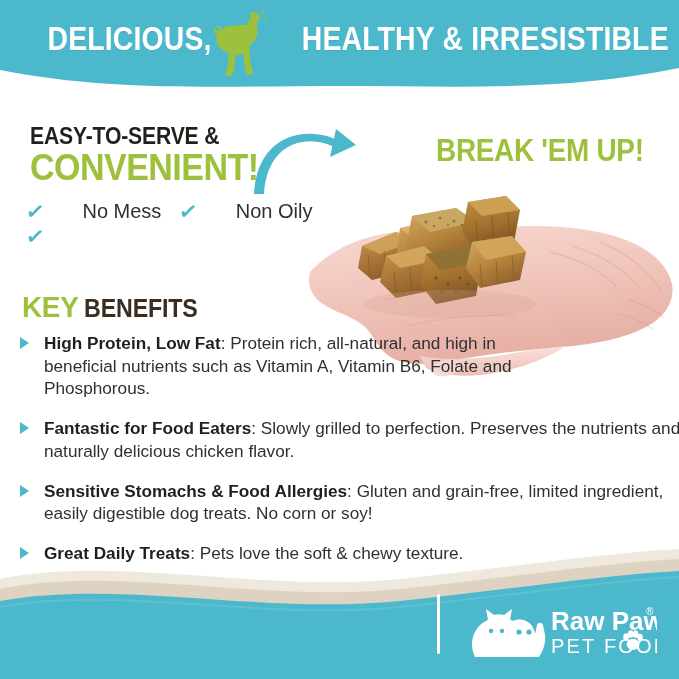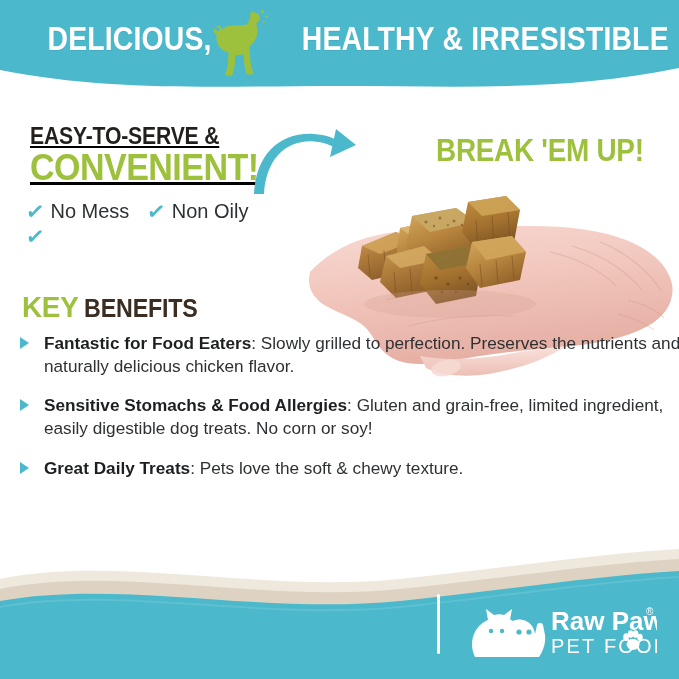--- a/index.html
+++ b/index.html
@@ -55,21 +55,20 @@
     height: 72px;
     z-index: 3;
   }
 
   
   .easy-block {
     position: absolute;
     left: 30px;
     top: 124px;
     width: 290px;
-    text-decoration: underline;
   }
   .easy-line1 {
     font-family: "Liberation Sans Narrow", "Liberation Sans", sans-serif;
     font-weight: bold;
     font-size: 23px;
     color: #231f1c;
     letter-spacing: -0.2px;
     transform: scaleX(0.92);
     transform-origin: left center;
     white-space: nowrap;
@@ -112,20 +111,21 @@
     font-weight: bold;
     line-height: 1;
     margin-right: 6px;
     display: inline-block;
     transform: translateY(1px) rotate(8deg);
   }
   .check-label {
     font-size: 20px;
     color: #2e3133;
     font-family: "Liberation Sans", sans-serif;
+    margin-left: 32px;
   }
 
   
   .curve-arrow {
     position: absolute;
     left: 252px;
     top: 126px;
     width: 132px;
     height: 70px;
   }
@@ -423,20 +423,24 @@
 
     <ellipse cx="150" cy="124" rx="86" ry="14" fill="#D8A093" opacity="0.28"></ellipse>
   </svg>
 </div>
 
 <div class="key-heading">
   <span class="kw-key">KEY</span><span class="kw-benefits">BENEFITS</span>
 </div>
 
 <div class="benefits-list">
+  <div class="benefit benefit-1">
+    <span class="bullet-tri"></span>
+    <span class="b-title">High Protein, Low Fat</span><span>: Protein rich, all-natural, and high in beneficial nutrients such as Vitamin A, Vitamin B6, Folate and Phosphorous.</span>
+  </div>
   <div class="benefit benefit-2">
     <span class="bullet-tri"></span>
     <span class="b-title">Fantastic for Food Eaters</span><span>: Slowly grilled to perfection. Preserves the nutrients and naturally delicious chicken flavor.</span>
   </div>
   <div class="benefit benefit-3">
     <span class="bullet-tri"></span>
     <span class="b-title">Sensitive Stomachs &amp; Food Allergies</span><span>: Gluten and grain-free, limited ingredient, easily digestible dog treats. No corn or soy!</span>
   </div>
   <div class="benefit benefit-4">
     <span class="bullet-tri"></span>

